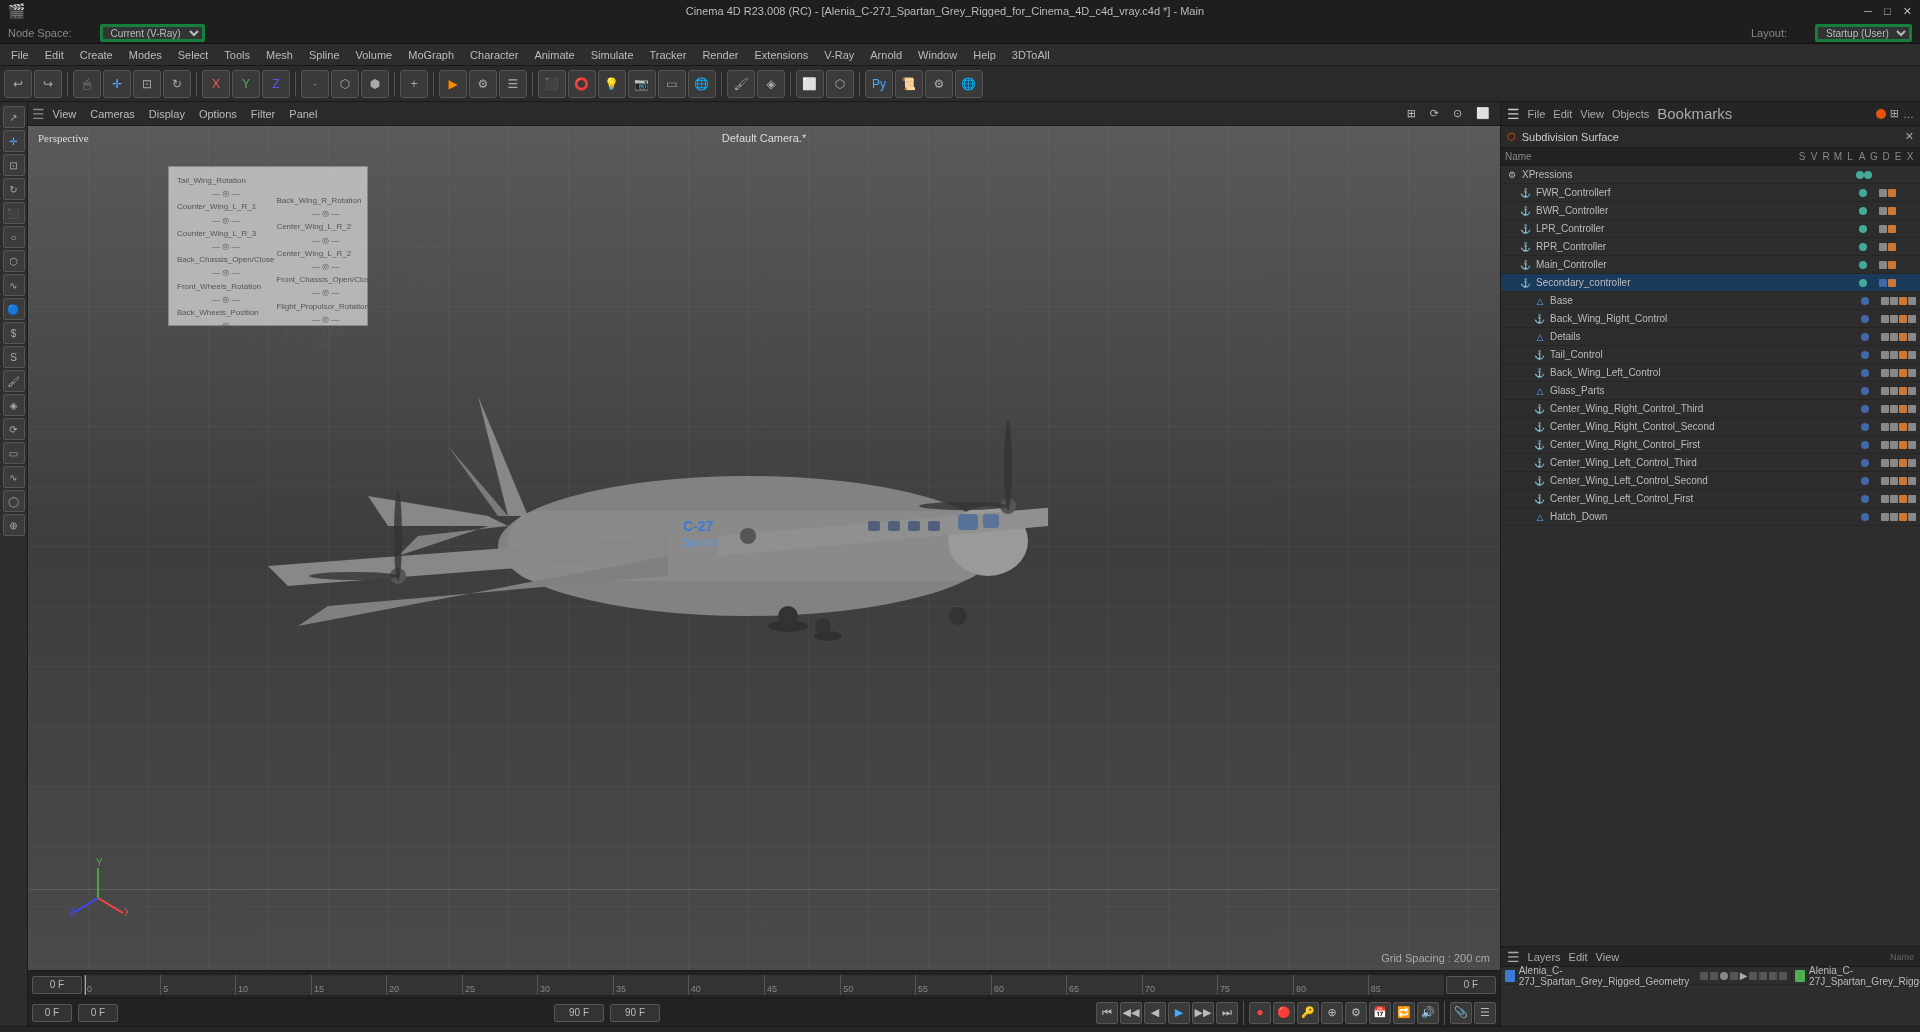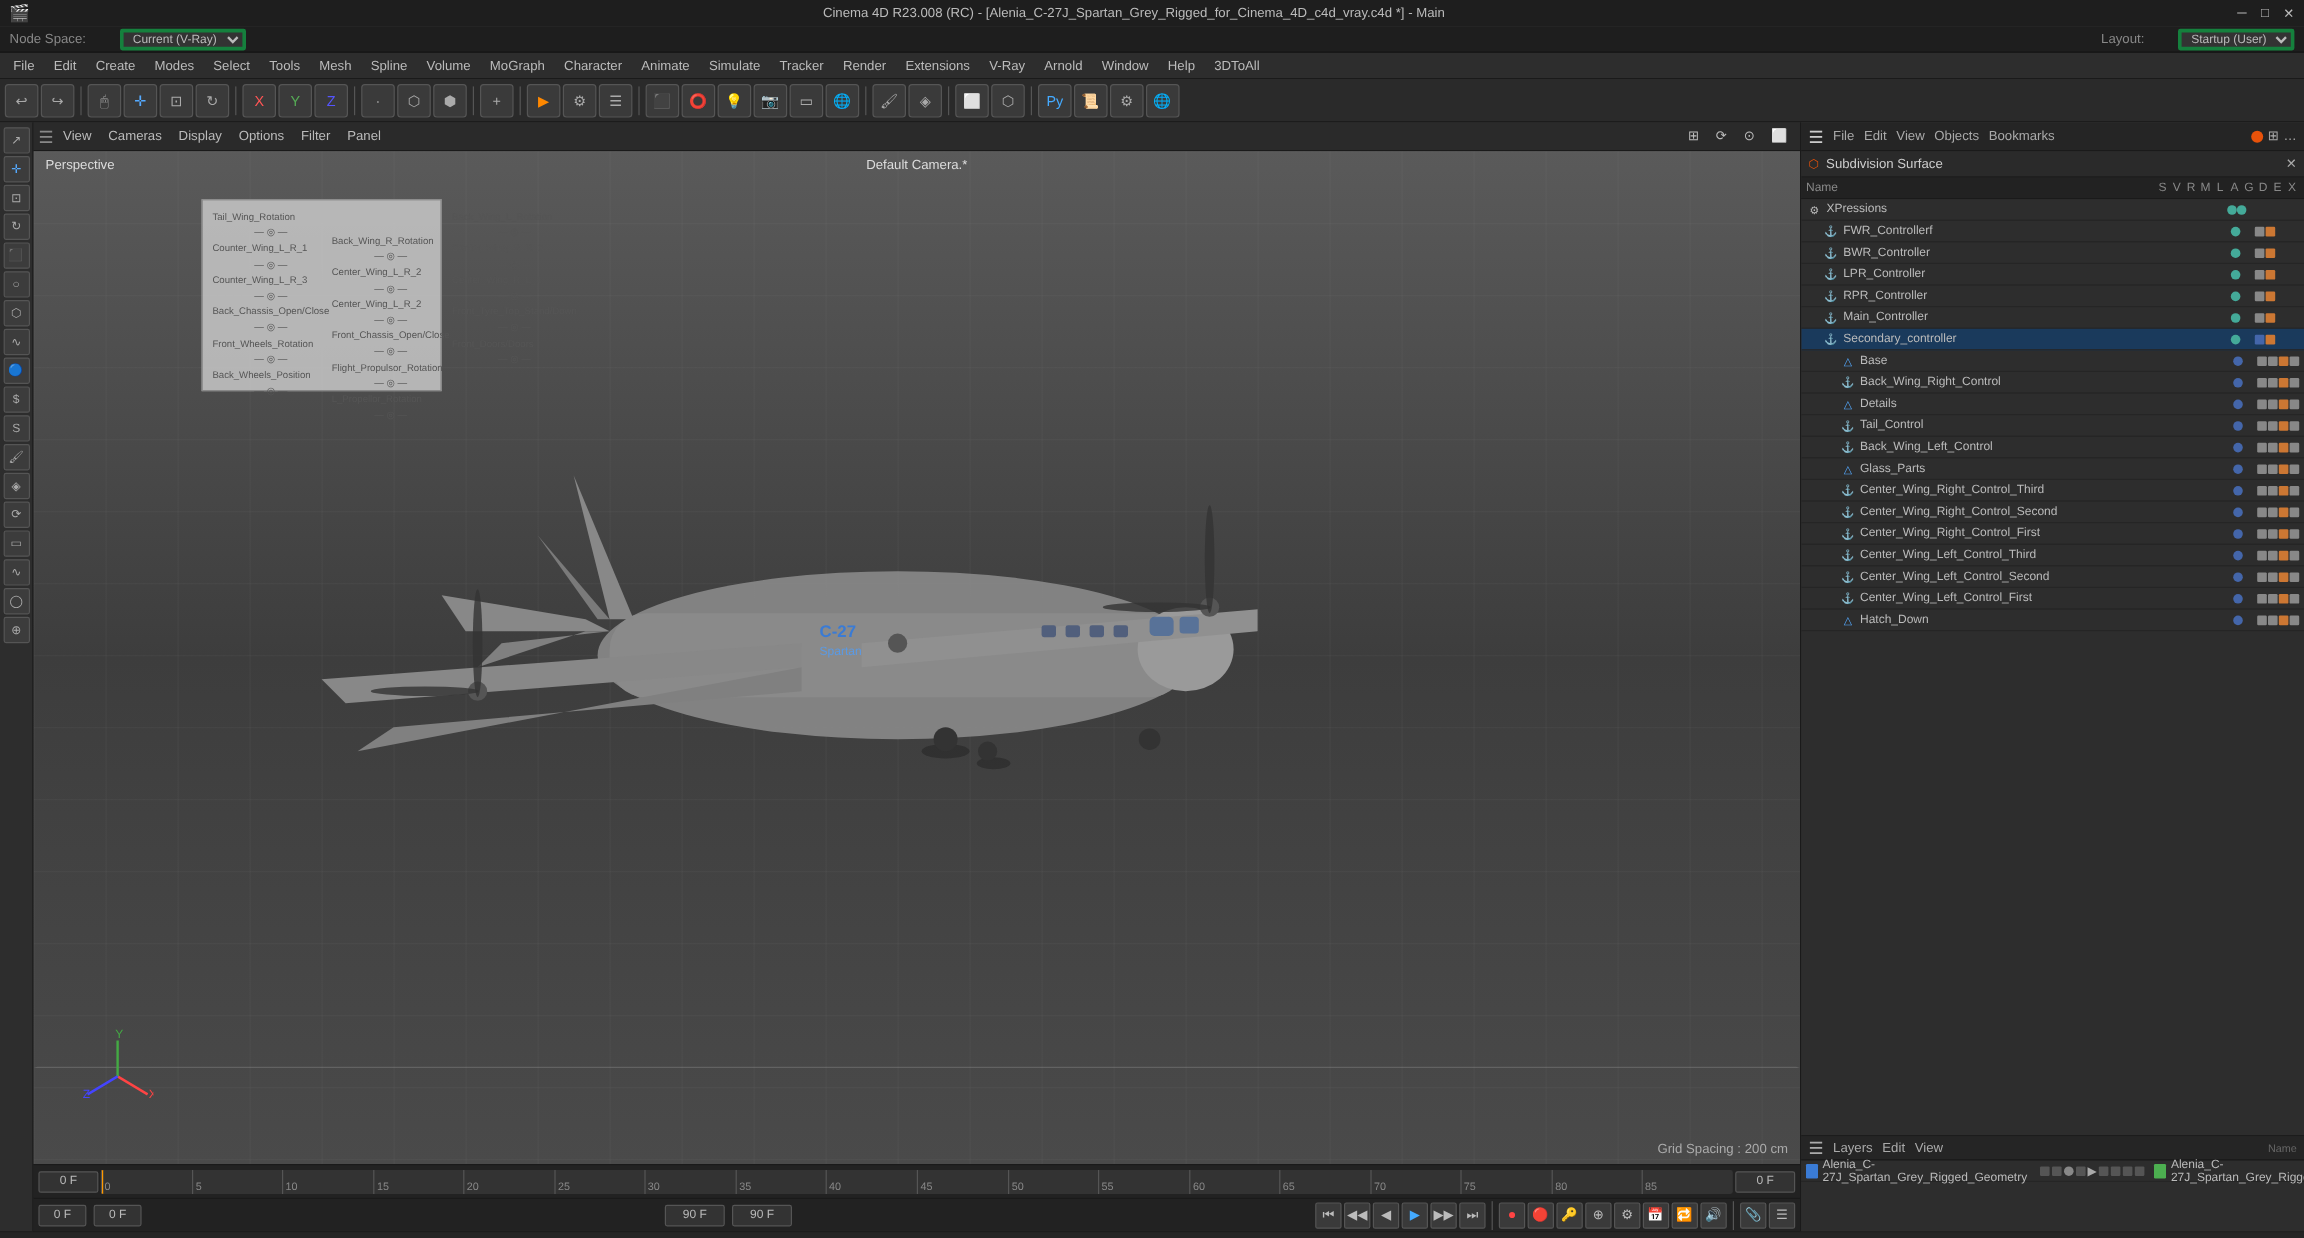--- a/index.html
+++ b/index.html
@@ -53,21 +53,21 @@
       padding: 0 4px; gap: 2px; border-bottom: 1px solid #1a1a1a;
     }
     .vp-btn { padding: 2px 6px; color: #bbb; cursor: pointer; font-size: 11px; }
 
     
     #viewport {
       flex: 1; background: linear-gradient(180deg, #5a5a5a 0%, #3d3d3d 50%, #4a4a4a 100%);
       position: relative; overflow: hidden;
     }
     #viewport-label {
-      position: absolute; top: 6px; left: 10px; color: #ddd; font-size: 11px;
+      position: absolute; top: 6px; left: 10px; color: #ddd; font-size: 11px; font-family: Liberation Serif, serif;
     }
     #camera-label {
       position: absolute; top: 6px; left: 50%; transform: translateX(-50%); color: #ddd; font-size: 11px;
     }
     #grid-label {
       position: absolute; bottom: 6px; right: 10px; color: #aaa; font-size: 11px;
     }
 
     
     #control-panel-overlay {
@@ -522,21 +522,21 @@
 
   <div id="right-panel">
 
     <div id="hierarchy-panel">
       <div id="hierarchy-header">
         <span style="font-size:14px;">☰</span>
         <span style="color:#aaa;font-size:11px;">File</span>
         <span style="color:#aaa;font-size:11px;">Edit</span>
         <span style="color:#aaa;font-size:11px;">View</span>
         <span style="color:#aaa;font-size:11px;">Objects</span>
-        <span style="color:#aaa;font-size:11px;text-align:center;">Bookmarks</span>
+        <span style="color:#aaa;font-size:15px;text-align:center;">Bookmarks</span>
         <span style="flex:1;"></span>
         <span style="display:flex;gap:4px;align-items:center;">
           <span style="width:10px;height:10px;background:#e8520a;border-radius:50%;display:inline-block;"></span>
           <span style="color:#aaa;cursor:pointer;">⊞</span>
           <span style="color:#aaa;cursor:pointer;">…</span>
         </span>
       </div>
 
       <div style="height:22px;background:#2a2a2a;display:flex;align-items:center;padding:0 6px;border-bottom:1px solid #1a1a1a;font-size:11px;color:#ccc;gap:6px;">
         <span style="color:#e8520a;font-size:10px;">⬡</span>

